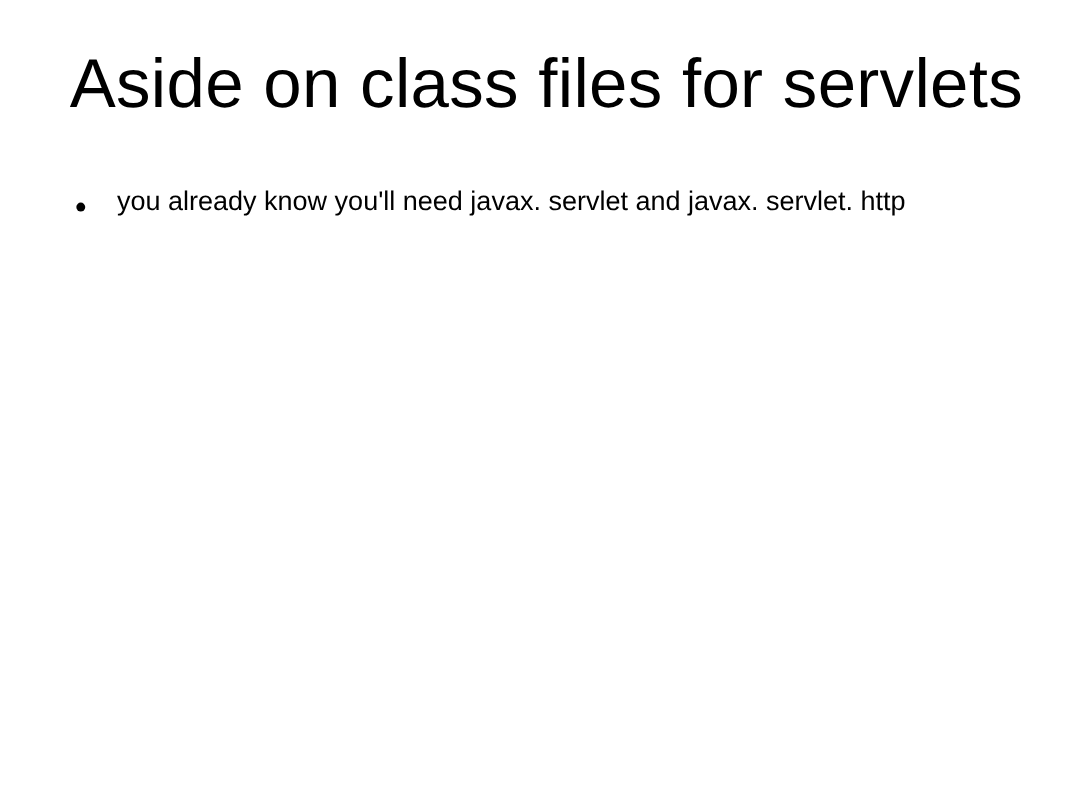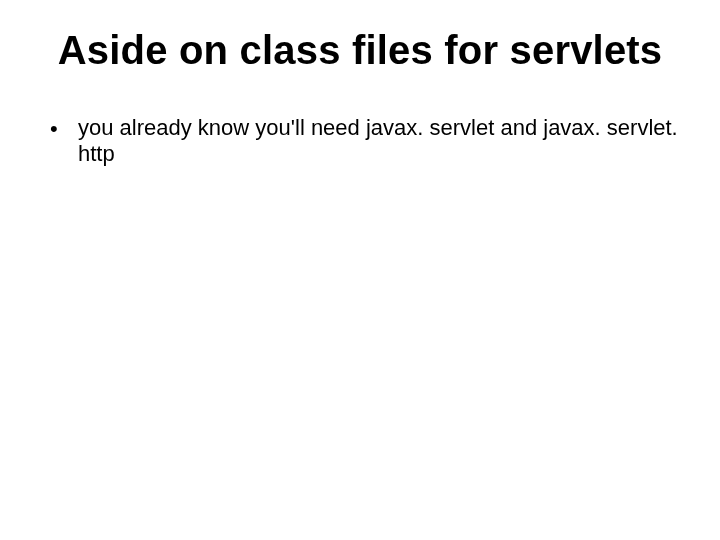--- a/index.html
+++ b/index.html
@@ -12,34 +12,34 @@
     color: #000000;
     overflow: hidden;
   }
   .slide {
     width: 720px;
     height: 540px;
     box-sizing: border-box;
     padding: 28px 38px 0 38px;
   }
   .title {
-    font-size: 40px;
-    text-align: center;
+    font-size: 46px;
+    text-align: right;
     margin: 0 0 42px 0;
-    font-weight: bold;
+    font-weight: normal;
     letter-spacing: 0.2px;
   }
   ul.bullets {
     list-style: none;
     margin: 0;
     padding: 0 0 0 6px;
   }
   ul.bullets li {
     position: relative;
-    font-size: 22px;
+    font-size: 18px;
     line-height: 1.18;
     padding-left: 34px;
     margin: 0 0 4px 0;
   }
   ul.bullets li::before {
     content: "•";
     position: absolute;
     left: 6px;
     top: 0;
     font-size: 22px;

